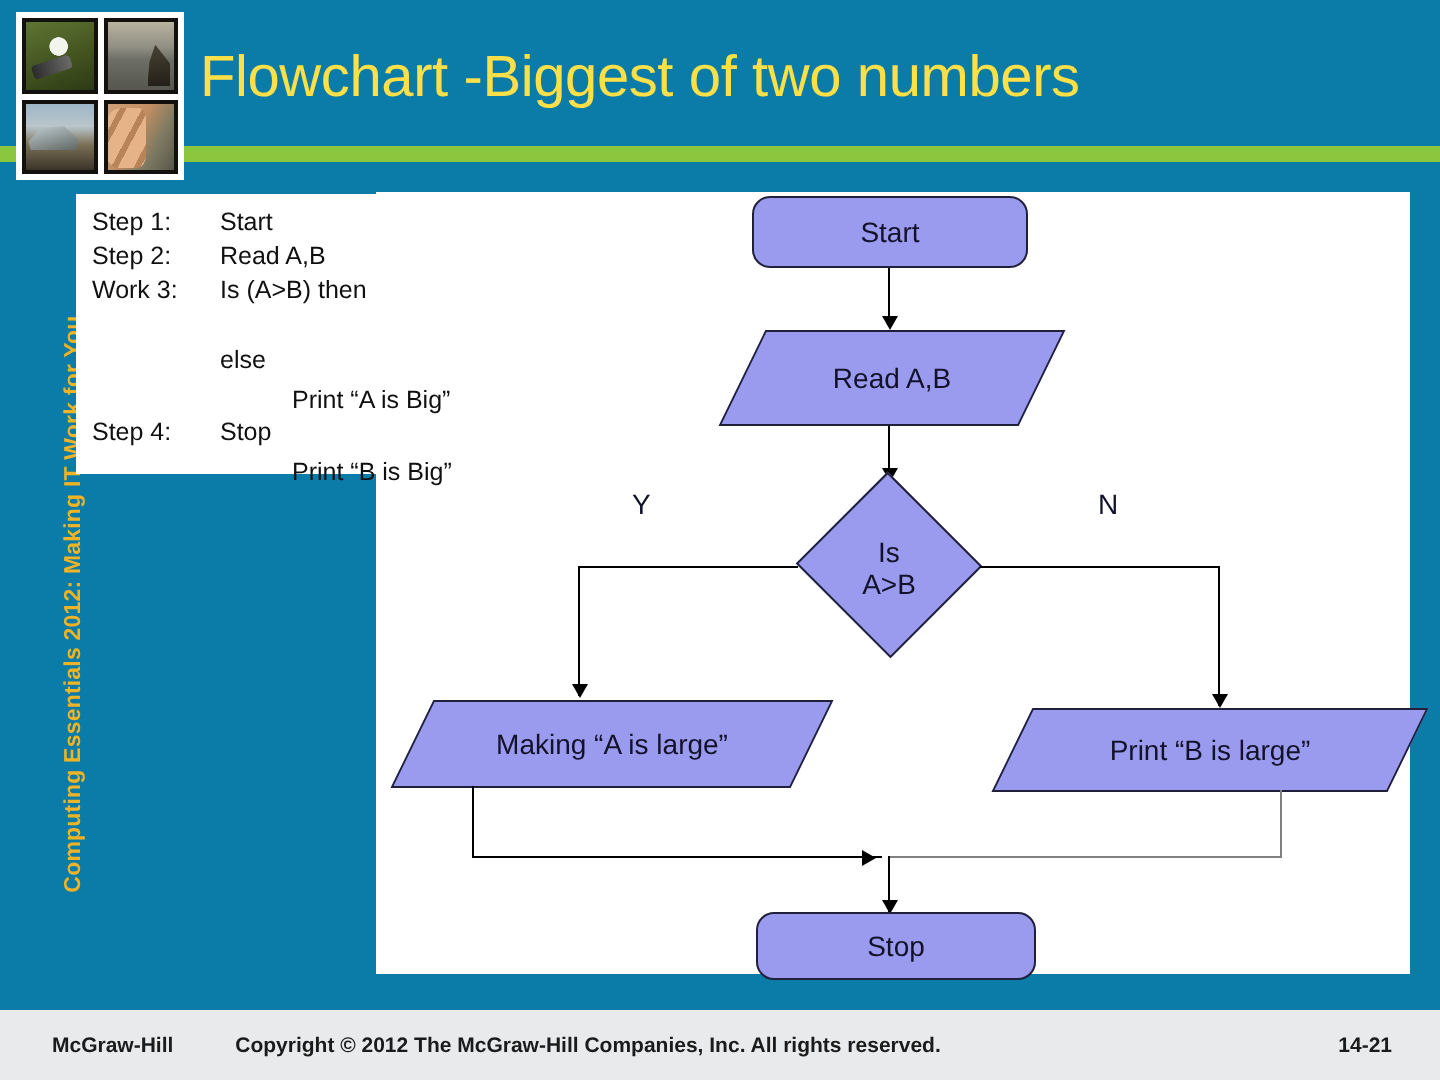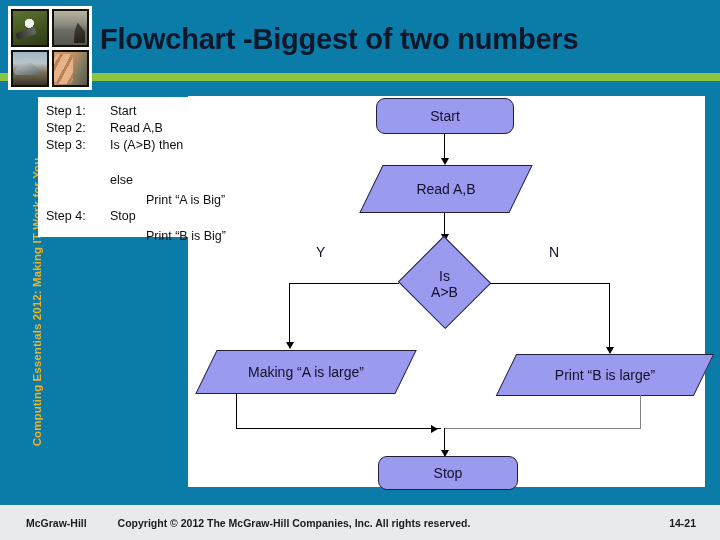--- a/index.html
+++ b/index.html
@@ -109,23 +109,23 @@
       #b9835a 7px 10px
     );
     border-radius: 40% 18% 22% 36%;
   }
 
   
   .slide-title {
     position: absolute;
     left: 100px; top: 22px;
     width: 600px;
-    color: #0f172a;
+    color: #fde047;
     font-size: 29px;
-    font-weight: bold;
+    font-weight: normal;
     letter-spacing: -0.2px;
     line-height: 34px;
     white-space: nowrap;
   }
 
   
   .sidebar-label {
     position: absolute;
     left: -163px;
     top: 296px;
@@ -372,21 +372,21 @@
 
   </div>
 
   <div class="pseudocode-box">
     <span class="code-line code-step" style="top:7px;">Step 1:</span>
     <span class="code-line code-body" style="top:7px;">Start</span>
 
     <span class="code-line code-step" style="top:24px;">Step 2:</span>
     <span class="code-line code-body" style="top:24px;">Read A,B</span>
 
-    <span class="code-line code-step" style="top:41px;">Step 3:</span>
+    <span class="code-line code-step" style="top:41px;">Work 3:</span>
     <span class="code-line code-body" style="top:41px;">Is (A&gt;B) then</span>
 
     <span class="code-line code-indent" style="top:58px;">Print “A is Big”</span>
 
     <span class="code-line code-else" style="top:76px;">else</span>
 
     <span class="code-line code-indent" style="top:94px;">Print “B is Big”</span>
 
     <span class="code-line code-step" style="top:112px;">Step 4:</span>
     <span class="code-line code-body" style="top:112px;">Stop</span>

